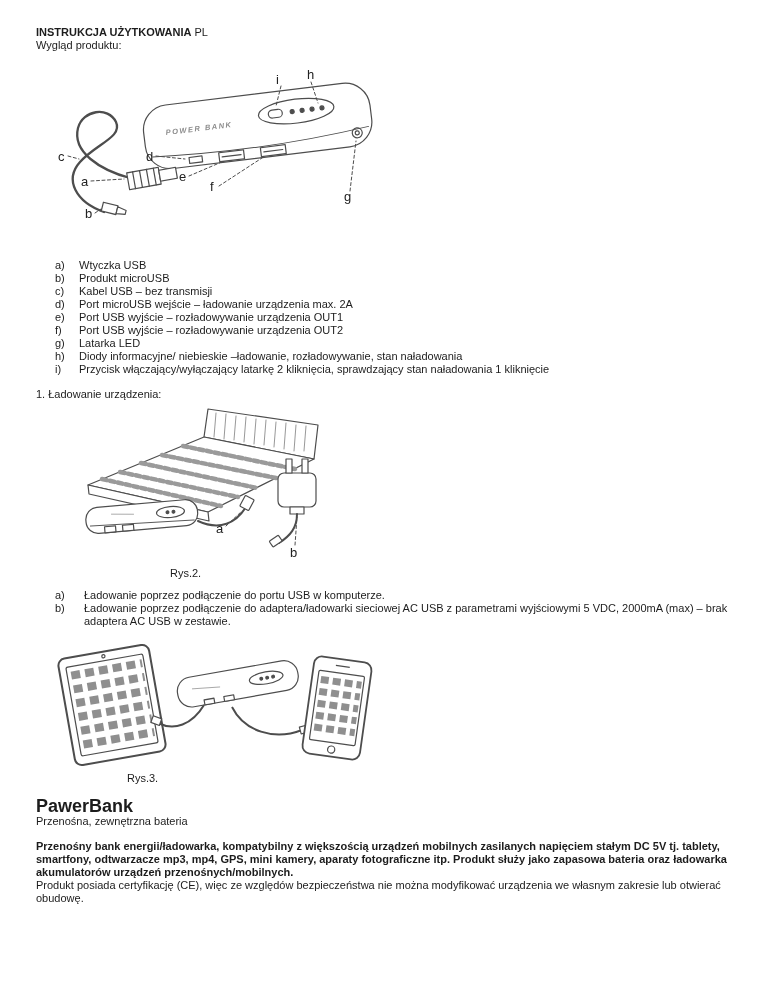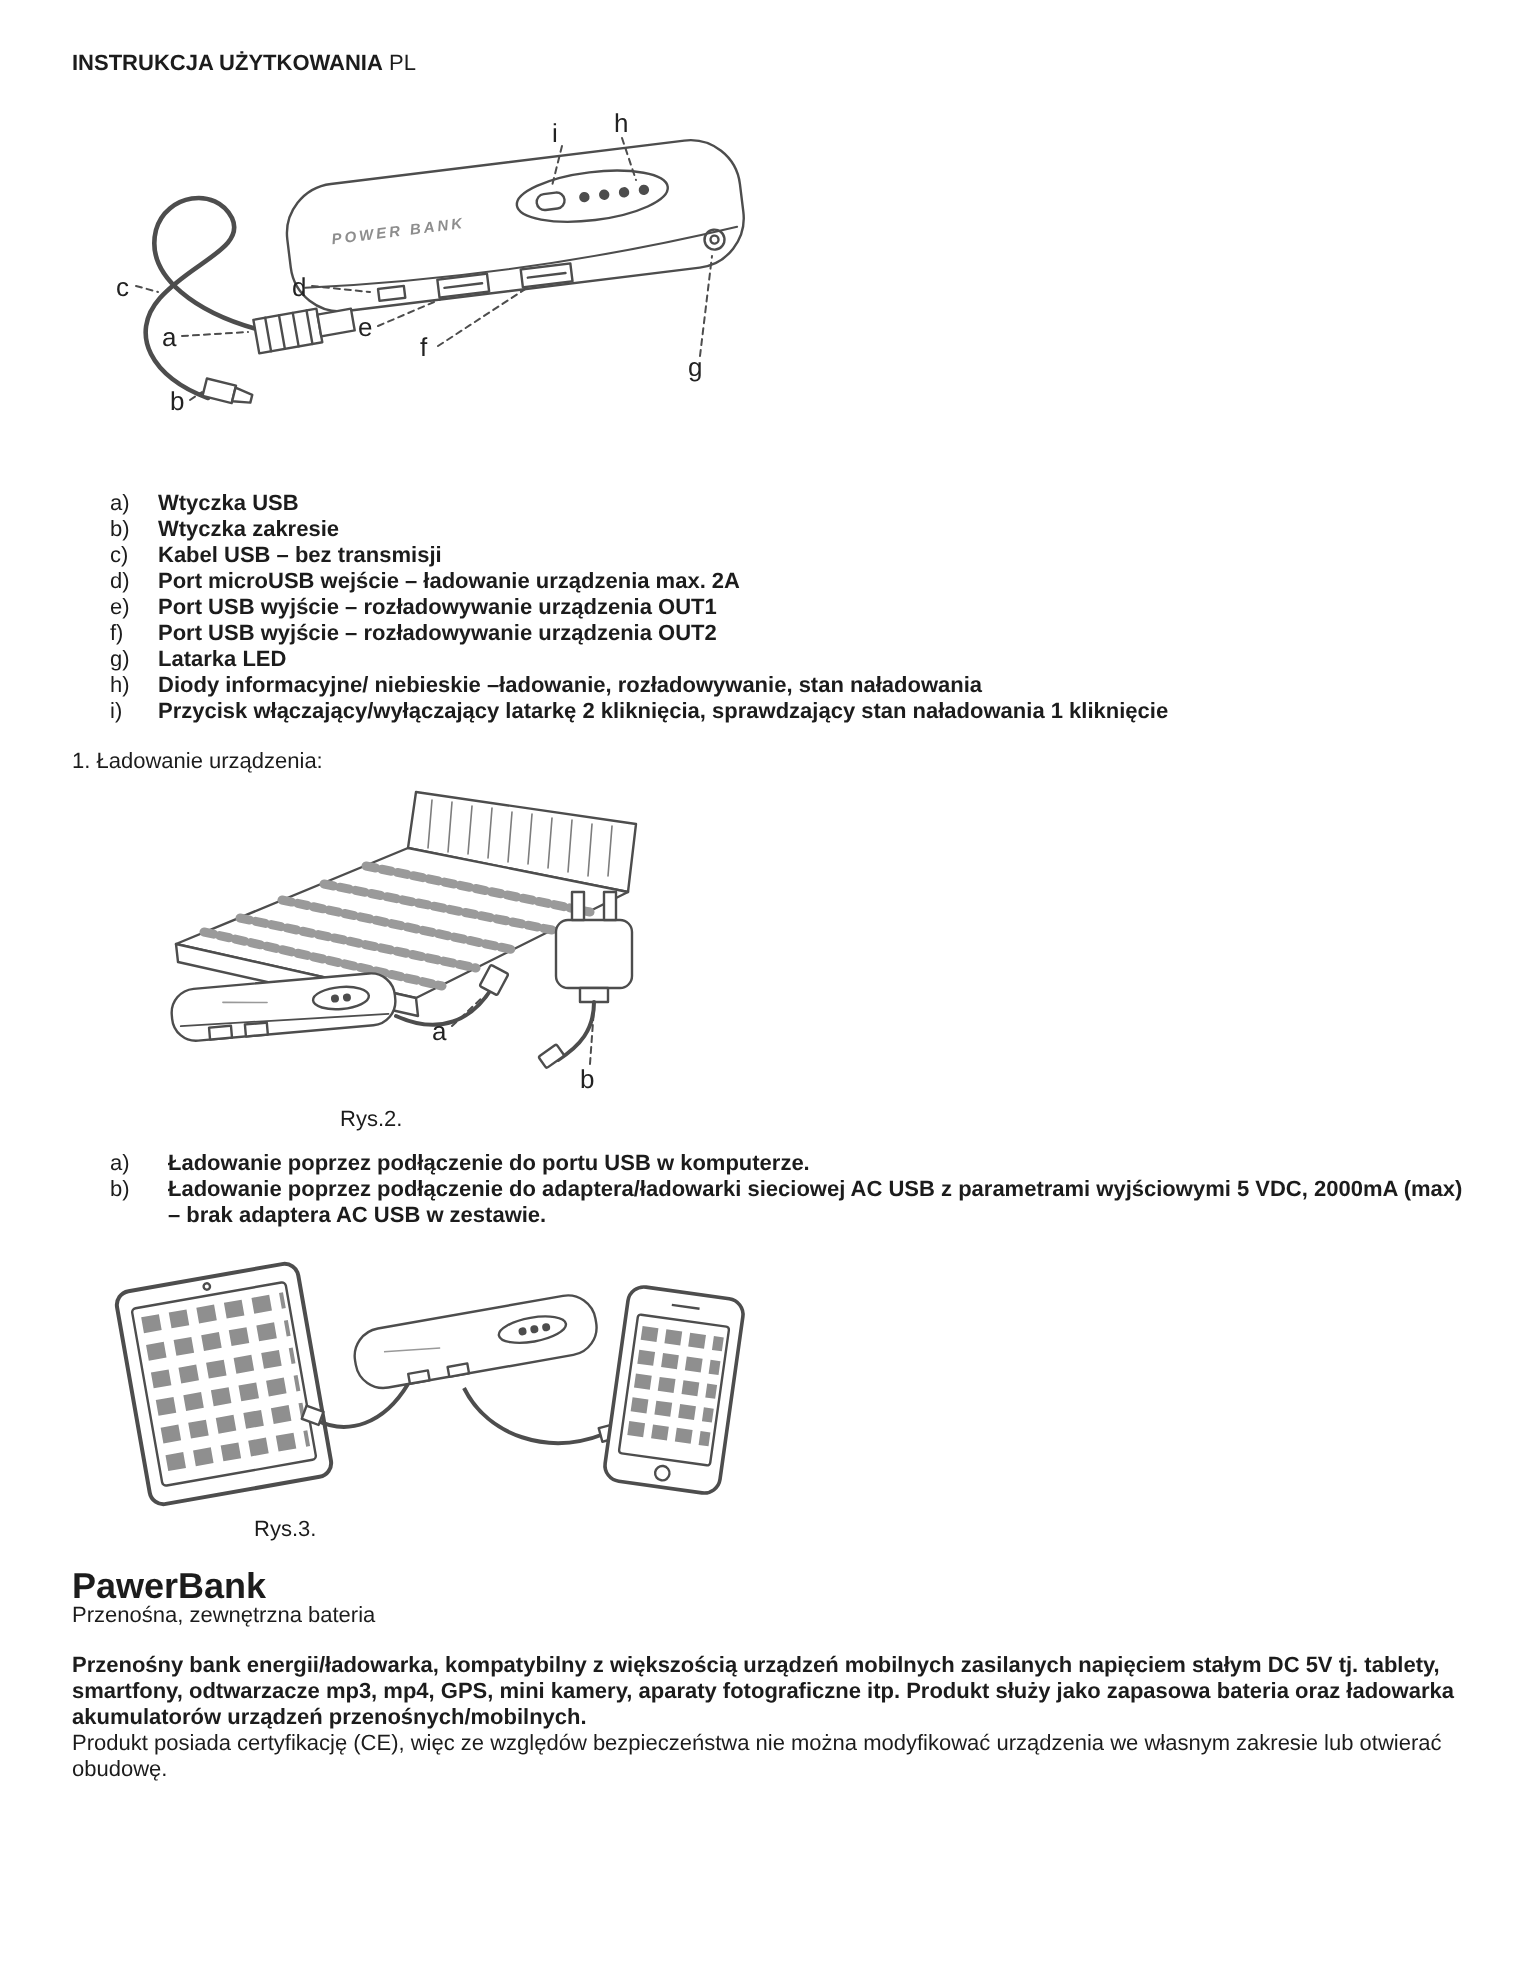--- a/index.html
+++ b/index.html
@@ -16,35 +16,36 @@
   .fig2-wrap { margin-top:6px; margin-left:32px; }
   .fig3-wrap { margin-top:5px; margin-left:16px; }
   .cap1 { margin-left:150px; }
   .cap2 { margin-top:8px; margin-left:134px; }
   .cap3 { margin-top:4px; margin-left:91px; }
   .parts { margin-top:9px; }
   .items { margin-top:9px; }
   .row { display:flex; padding-left:19px; }
   .row .key { flex:0 0 24px; }
   .row2 .key { flex:0 0 29px; }
-  .row .txt { flex:1 1 auto;font-weight:bold; }
+  .row .txt { flex:1 1 auto; }
   .sec-heading { margin-top:12px; }
   .product-name { margin-top:12px; font-size:18px; line-height:18px; font-weight:700; }
   .desc { margin-top:12px;font-weight:bold; }
   svg { display:block; }
   svg text { font-family:"Liberation Sans", sans-serif; }
   .lbl text { font-size:13px; fill:#222; }
   .devtxt { font-size:7.5px; font-style:italic; font-weight:700; letter-spacing:1.5px; fill:#8d8d8d; stroke:none; }
 </style>
 </head>
 <body>
 
 <div class="content">
 
   <p class="title"><b>INSTRUKCJA UŻYTKOWANIA</b><span> PL</span></p>
+  <p>Wygląd produktu:</p>
 
   <div class="fig1-wrap">
     <svg width="345" height="190" viewBox="0 0 345 190">
       <g fill="none" stroke="#4d4d4d" stroke-width="1.2" stroke-linejoin="round" stroke-linecap="round">
         <g transform="rotate(-7 220 85)">
           <rect x="108" y="34" width="228" height="64" rx="25" fill="#fff"></rect>
           <path d="M114 84 Q225 92 332 80" stroke-width="1"></path>
           <ellipse cx="262" cy="56" rx="38" ry="12"></ellipse>
           <rect x="234" y="52" width="14" height="8" rx="4"></rect>
           <circle cx="258" cy="56" r="2" fill="#4d4d4d"></circle>
@@ -101,21 +102,21 @@
     </svg>
   </div>
 
   <div class="parts">
     <div class="row">
         <span class="key">a)</span>
         <span class="txt">Wtyczka USB</span>
       </div>
     <div class="row">
         <span class="key">b)</span>
-        <span class="txt">Wtyczka zakresie</span>
+        <span class="txt">Produkt microUSB</span>
       </div>
     <div class="row">
         <span class="key">c)</span>
         <span class="txt">Kabel USB – bez transmisji</span>
       </div>
     <div class="row">
         <span class="key">d)</span>
         <span class="txt">Port microUSB wejście – ładowanie urządzenia max. 2A</span>
       </div>
     <div class="row">

